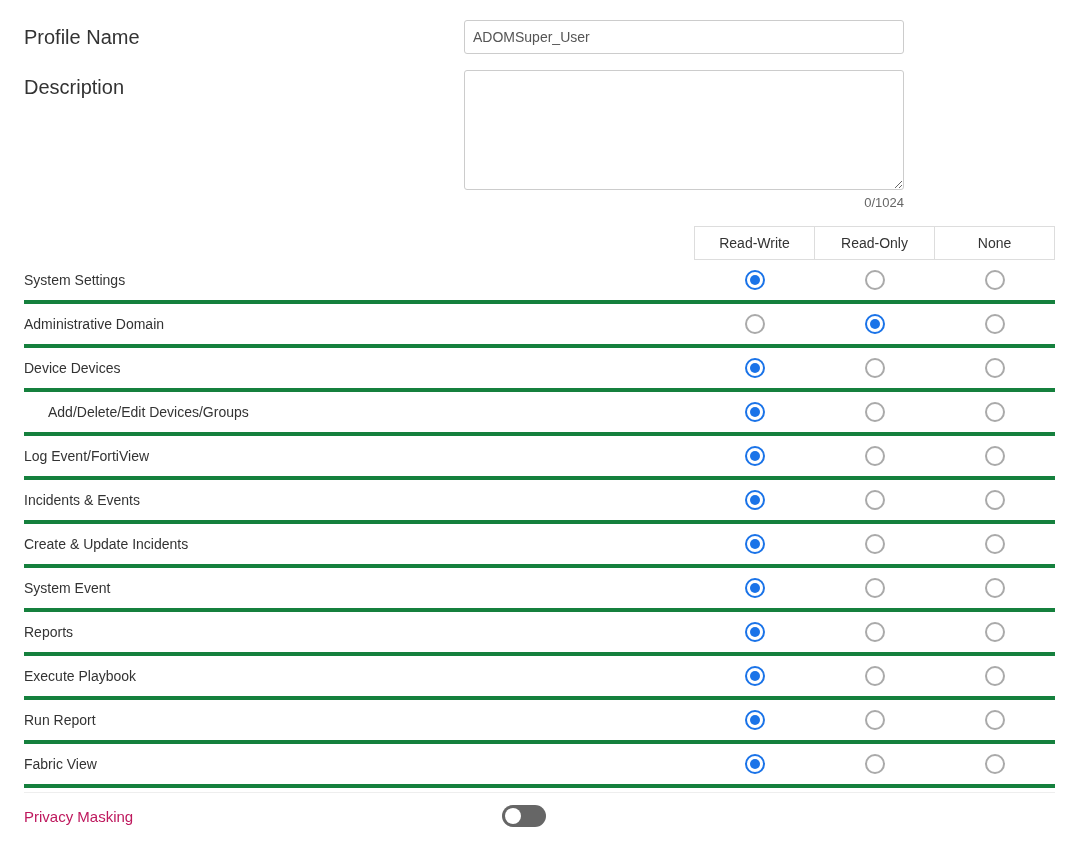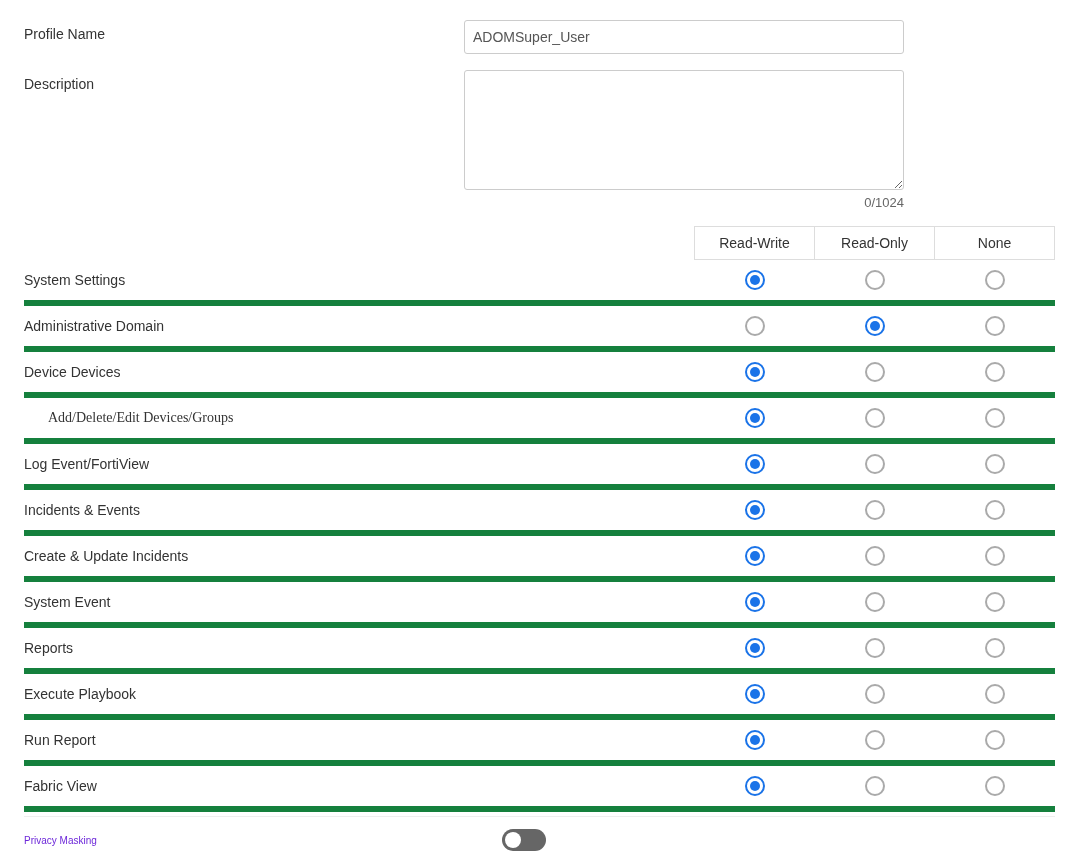--- a/index.html
+++ b/index.html
@@ -18,21 +18,21 @@
     .form-row {
       display: flex;
       align-items: flex-start;
       margin-bottom: 16px;
     }
 
     .form-label {
       width: 440px;
       min-width: 440px;
       padding-top: 6px;
-      font-size: 14px;
+      font-size: 20px;
       color: #333;
     }
 
     .form-control-wrap {
       flex: 1;
     }
 
     .form-input {
       width: 440px;
       height: 34px;
@@ -83,32 +83,31 @@
 
     .permissions-table thead tr th:first-child {
       text-align: left;
       padding-left: 0;
       border: none;
       width: auto;
     }
 
     .permissions-table tbody tr td {
       padding: 10px 0;
-      border-bottom: 6px solid #15803d;
+      border-bottom: 4px solid #15803d;
     }
 
     .permissions-table tbody tr td:first-child {
       font-size: 14px;
       color: #333;
       padding-left: 0;
     }
 
     .permissions-table tbody tr td.indent-cell {
       padding-left: 24px;
-      font-family: Liberation Serif, serif;
     }
 
     .permissions-table tbody tr td.radio-cell {
       text-align: center;
     }
 
     
     .radio-btn {
       appearance: none;
       -webkit-appearance: none;
@@ -186,22 +185,22 @@
     .privacy-row {
       display: flex;
       align-items: center;
       padding: 12px 0;
       border-top: 1px solid #eee;
       margin-top: 4px;
     }
 
     .privacy-label {
       width: 440px;
-      font-size: 10px;
-      color: #6d28d9;
+      font-size: 15px;
+      color: #be185d;
     }
 
     .privacy-toggle-cell {
       display: flex;
       justify-content: center;
       width: 120px;
     }
   </style>
 </head>
 <body>

